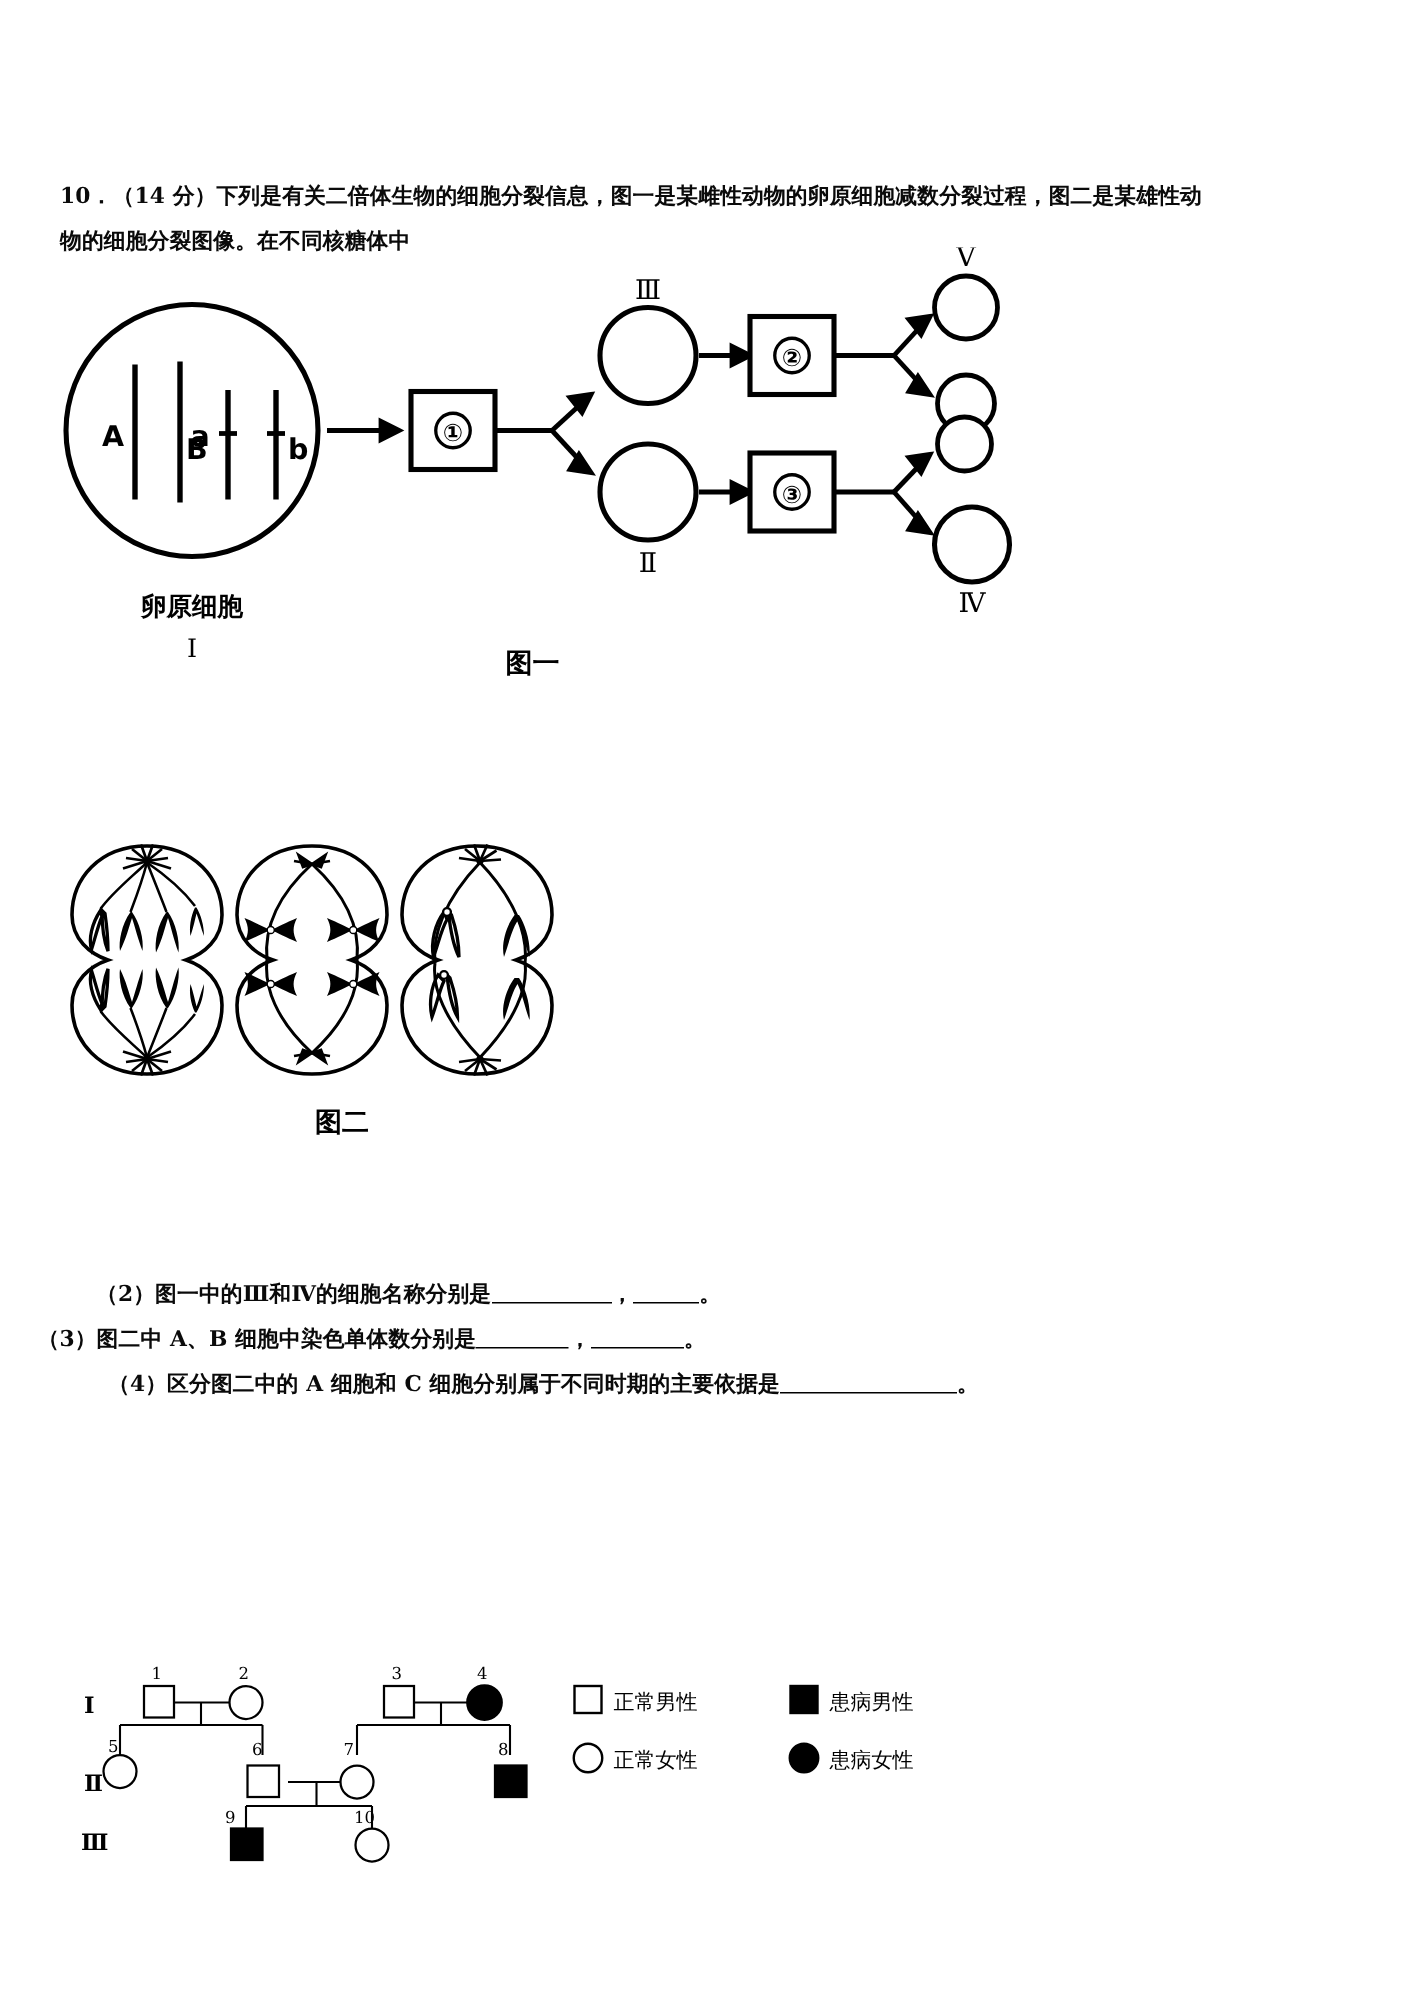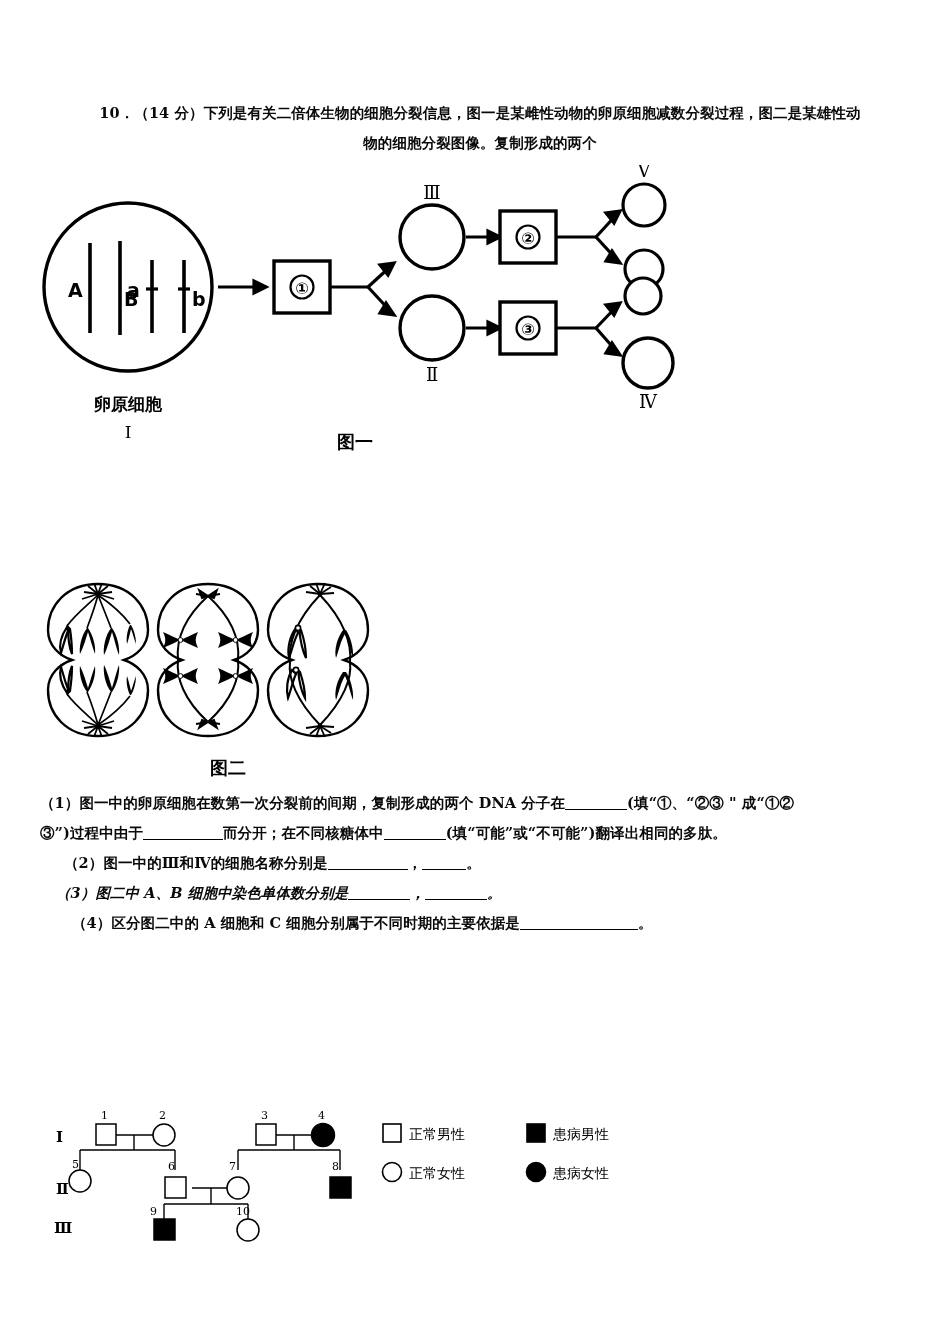--- a/index.html
+++ b/index.html
@@ -32,33 +32,33 @@
   .b-m  { width: 62px; }
   .b-l  { width: 80px; }
   .b-xxl{ width: 118px; }
   .sub { font-size: 10px; vertical-align: -3px; }
 
   
   .fig1 { position:absolute; left:0; top:165px; width:700px; height:290px; }
   .fig1 svg { display:block; }
 
   
-  .fig2 { position:absolute; left:40px; top:574px; width:360px; height:215px; }
+  .fig2 { position:absolute; left:40px; top:554px; width:360px; height:215px; }
 
   
   .ped { position:absolute; left:40px; top:1088px; width:600px; height:160px; }
 </style>
 </head>
 <body>
 
 <div class="page">
 
-  <div class="qtext q-stem" style="left:40px; top:98px; width:880px;text-align:center;">
+  <div class="qtext q-stem" style="left:40px; top:116px; width:880px;">
     <span>10．</span><span>（14 分）</span><span>下列是有关二倍体生物的细胞分裂信息，图一是某雌性动物的卵原细胞减数分裂过程，图二是某雄性动</span><br>
-    <span>物的细胞分裂图像。复制形成的两个</span>
+    <span>物的细胞分裂图像。在不同核糖体中</span>
   </div>
 
   <div class="fig1">
     <svg width="700" height="300" viewBox="0 0 700 300" xmlns="http://www.w3.org/2000/svg">
       <g fill="none" stroke="#000" stroke-width="3.2">
 
         <circle cx="128" cy="122" r="84" stroke-width="3.4"></circle>
       </g>
 
       <g stroke="#000" stroke-width="3.6" stroke-linecap="butt">
@@ -301,30 +301,26 @@
         <g fill="#000">
           <path d="M75 52 C 69 60 66 72 68 80 C 71 72 73 62 77 56 C 80 62 82 72 85 80 C 86 70 82 58 78 52 Z"></path>
           <path d="M75 94 C 69 102 66 114 68 122 C 71 114 73 104 77 98 C 80 104 82 114 85 122 C 86 112 82 100 78 94 Z"></path>
         </g>
       </g>
 
       <text x="188" y="200" text-anchor="middle" font-family="DejaVu Serif, Liberation Serif, serif" font-size="18" font-weight="bold" fill="#000">图二</text>
     </svg>
   </div>
 
-  <div class="qtext sub-q" style="left:40px; top:788px; width:886px;">
-    <span>（1）</span><span>图一中的卵原细胞在数第一次分裂前的间期，复制形成的两个 DNA 分子在</span><span class="blank b-m"></span><span>(填“①、“②③ " 成“①②</span><br>
-    <span>③”)过程中由于</span><span class="blank b-l"></span><span>而分开；在不同核糖体中</span><span class="blank b-m"></span><span>(填“可能”或“不可能”)翻译出相同的多肽。</span>
-  </div>
 
   <div class="qtext sub-q" style="left:40px; top:848px; width:886px;margin-left:24px;">
     <span>（2）</span><span>图一中的Ⅲ和Ⅳ的细胞名称分别是</span><span class="blank b-l"></span><span>，</span><span class="blank b-s"></span><span>。</span>
   </div>
 
-  <div class="qtext sub-q" style="left:56px; top:878px; width:886px;font-style:italic;">
+  <div class="qtext sub-q" style="left:25px; top:878px; width:886px;">
     <span>（3）</span><span>图二中 A、B 细胞中染色单体数分别是</span><span class="blank b-m"></span><span>，</span><span class="blank b-m"></span><span>。</span>
   </div>
 
   <div class="qtext sub-q" style="left:40px; top:908px; width:886px;margin-left:32px;">
     <span>（4）</span><span>区分图二中的 A 细胞和 C 细胞分别属于不同时期的主要依据是</span><span class="blank b-xxl"></span><span>。</span>
   </div>
 
 
 
   <div class="ped">

